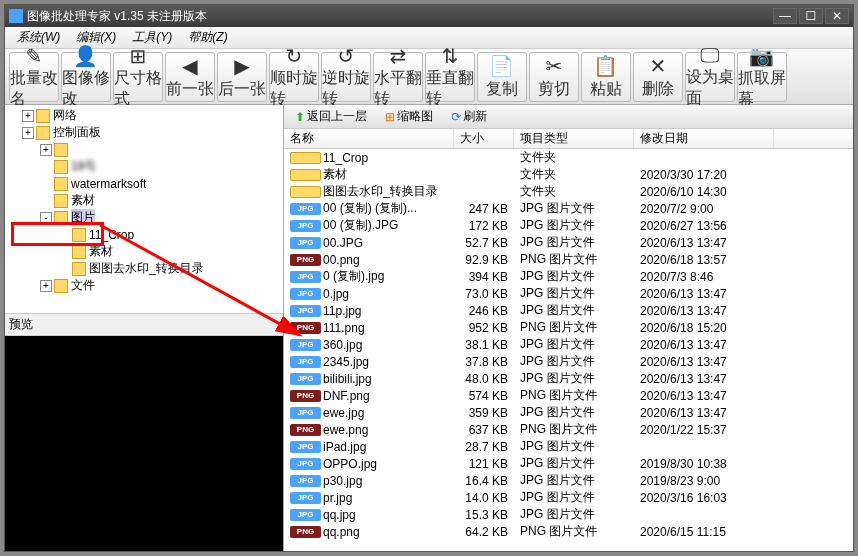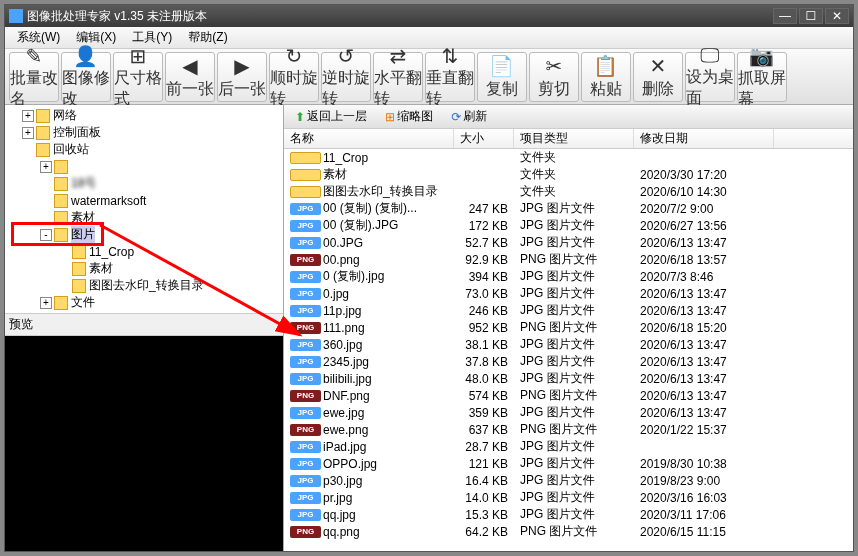--- a/index.html
+++ b/index.html
@@ -4,21 +4,21 @@
 <style>
 * { margin: 0; padding: 0; box-sizing: border-box; font-family: "Microsoft YaHei", SimSun, sans-serif; font-size: 12px; }
 body { background: #888; width: 858px; height: 556px; overflow: hidden; position: relative; }
 .window { width: 850px; height: 548px; margin: 4px; background: #f0f0f0; border: 1px solid #555; display: flex; flex-direction: column; }
 .titlebar { background: linear-gradient(#5a5a5a, #3a3a3a); color: #fff; height: 22px; display: flex; align-items: center; padding: 0 4px; }
 .titlebar-icon { width: 14px; height: 14px; margin-right: 4px; }
 .title-text { flex: 1; font-size: 12px; }
 .win-btns { display: flex; gap: 2px; }
 .win-btn { width: 24px; height: 16px; background: #555; color: #fff; display: flex; align-items: center; justify-content: center; cursor: pointer; border: 1px solid #666; }
 .menubar { background: linear-gradient(#fafafa, #e8e8e8); height: 22px; display: flex; align-items: center; padding: 0 4px; border-bottom: 1px solid #ccc; }
-.menu-item { padding: 2px 8px; cursor: pointer; }
+.menu-item { padding: 2px 8px; cursor: pointer; font-style: italic; }
 .toolbar { background: linear-gradient(#fafafa, #e0e0e0); height: 56px; display: flex; align-items: center; padding: 2px 4px; border-bottom: 1px solid #aaa; gap: 2px; }
 .tool-btn { width: 50px; height: 50px; border: 1px solid #bbb; background: linear-gradient(#fff, #e8e8e8); border-radius: 3px; display: flex; flex-direction: column; align-items: center; justify-content: center; cursor: pointer; }
 .tool-icon { font-size: 20px; color: #333; height: 26px; display: flex; align-items: center; }
 .tool-label { font-size: 16px; color: #333; }
 .body-area { flex: 1; display: flex; overflow: hidden; }
 .left-pane { width: 279px; display: flex; flex-direction: column; border-right: 1px solid #aaa; background: #fff; }
 .tree { flex: 1; overflow: auto; background: #fff; font-size: 12px; padding: 2px; position: relative; }
 .tree-row { display: flex; align-items: center; height: 17px; white-space: nowrap; }
 .tree-indent { display: inline-block; }
 .tree-toggle { width: 12px; height: 12px; border: 1px solid #888; display: inline-flex; align-items: center; justify-content: center; font-size: 10px; margin-right: 2px; background: #fff; cursor: pointer; line-height: 10px; }
@@ -143,26 +143,20 @@
             <span class="tree-icon folder-icon"></span>
             <span class="tree-label" style=";"> 网络</span>
           </div>
           <div class="tree-row">
             <span class="tree-indent" style="width:15px"></span>
             <span class="tree-toggle">+</span>
             <span class="tree-icon folder-icon"></span>
             <span class="tree-label" style=";"> 控制面板</span>
           </div>
           <div class="tree-row">
-            <span class="tree-indent" style="width:15px"></span>
-            <span style="width:14px;display:inline-block"></span>
-            <span class="tree-icon folder-icon"></span>
-            <span class="tree-label" style=";"> 回收站</span>
-          </div>
-          <div class="tree-row">
             <span class="tree-indent" style="width:33px"></span>
             <span class="tree-toggle">+</span>
             <span class="tree-icon folder-icon"></span>
             <span class="tree-label" style="filter:blur(2px);"> </span>
           </div>
           <div class="tree-row">
             <span class="tree-indent" style="width:33px"></span>
             <span style="width:14px;display:inline-block"></span>
             <span class="tree-icon folder-icon"></span>
             <span class="tree-label" style="filter:blur(2px);"> 18号</span>
@@ -423,21 +417,20 @@
             <div class="fc c-type">JPG 图片文件</div>
             <div class="fc c-date">2020/3/16 16:03</div>
           </div>
           <div class="file-row">
             <div class="fc c-name">
               <span class="file-ico ico-jpg">JPG</span>
               <span>qq.jpg</span>
             </div>
             <div class="fc c-size">15.3 KB</div>
             <div class="fc c-type">JPG 图片文件</div>
-            <div class="fc c-date">2020/3/11 17:06</div>
           </div>
           <div class="file-row">
             <div class="fc c-name">
               <span class="file-ico ico-png">PNG</span>
               <span>qq.png</span>
             </div>
             <div class="fc c-size">64.2 KB</div>
             <div class="fc c-type">PNG 图片文件</div>
             <div class="fc c-date">2020/6/15 11:15</div>
           </div>

